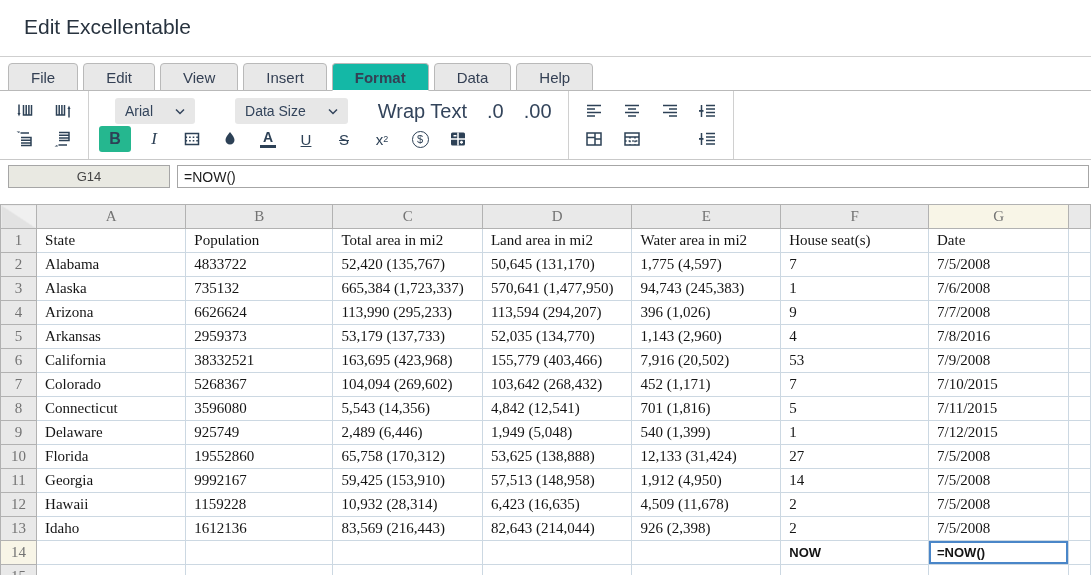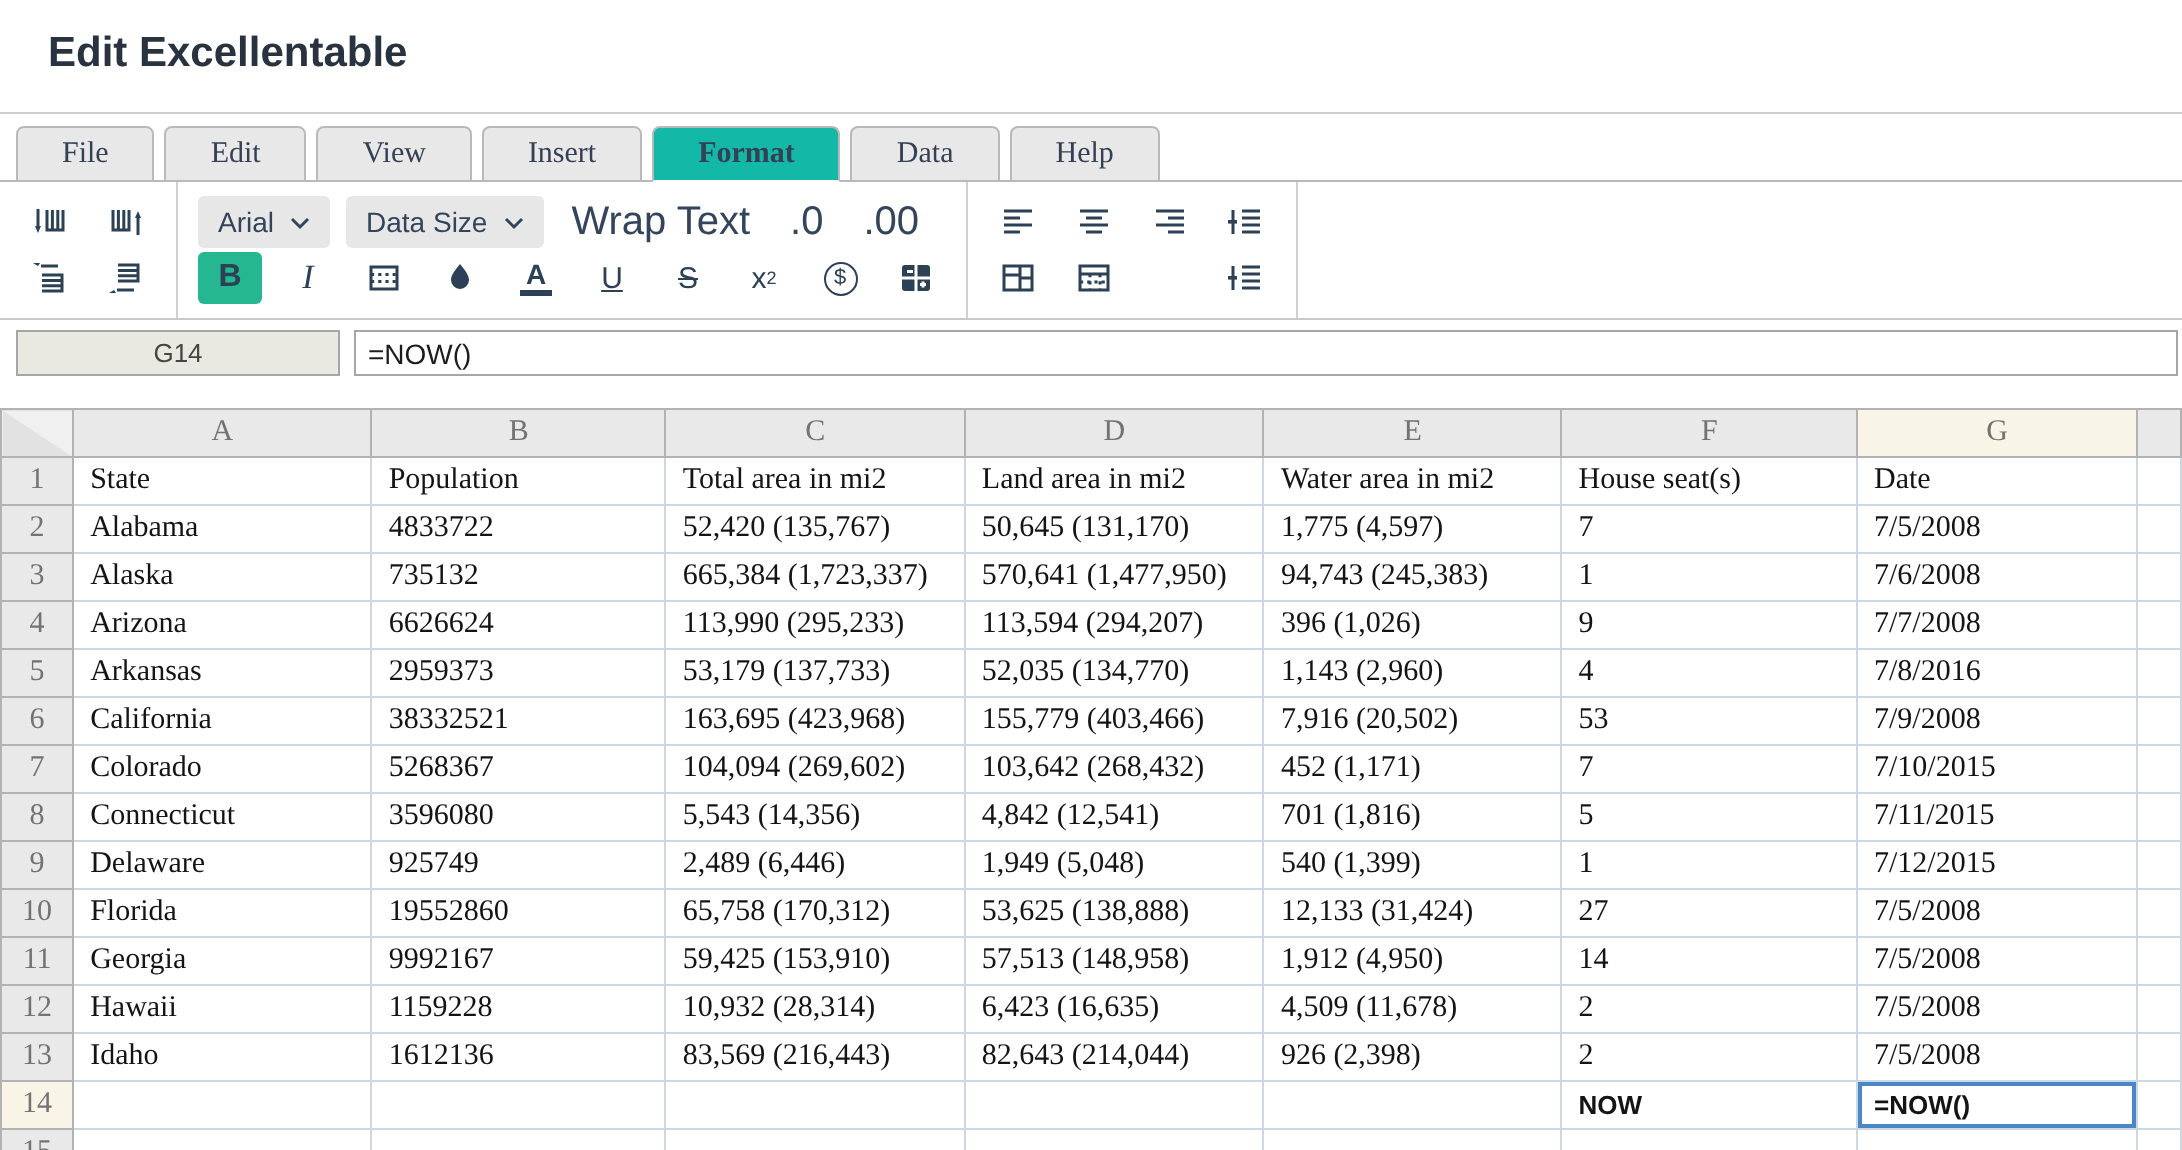--- a/index.html
+++ b/index.html
@@ -3,23 +3,23 @@
 <meta charset="utf-8">
 <style>
   * { box-sizing: border-box; }
   html,body { margin:0; padding:0; }
   body {
     width:1091px; height:575px; overflow:hidden; background:#fff;
     font-family:"Liberation Sans", sans-serif; color:#33445b;
   }
   
   .page-header { height:57px; border-bottom:1px solid #cfcfcf; }
-  .page-title { font-size:21px; font-weight:700; color:#28333f; padding:15px 0 0 24px; margin:0; }
+  .page-title { font-size:21px; font-weight:400; color:#28333f; padding:15px 0 0 24px; margin:0; }
   
-  .tabs { display:flex; gap:5px; padding:6px 0 0 8px; position:relative; z-index:2; margin-bottom:-1px;font-family:Liberation Serif, serif; }
+  .tabs { display:flex; gap:5px; padding:6px 0 0 8px; position:relative; z-index:2; margin-bottom:-1px; }
   .tab {
     background:#e8e8e8; border:1px solid #b9b9b9; border-bottom:1px solid #b9b9b9;
     border-radius:4px 4px 0 0; padding:5px 22px 4px; font-size:15px; color:#344054; cursor:default;
   }
   .tab.active { background:#14b8a6; border-bottom-color:#fff; font-weight:bold; }
   
   .toolbar {
     border-top:1px solid #b9b9b9; border-bottom:1px solid #c9c9c9;
     height:70px; display:flex; align-items:stretch; background:#fff;
   }
@@ -35,21 +35,21 @@
   .btn-under { text-decoration:underline; font-size:15px; }
   .btn-strike { text-decoration:line-through; font-size:15px; }
   .btn-sup sup { font-size:9px; }
   .btn-currency span { border:1.4px solid #2d4156; border-radius:50%; width:17px; height:17px;
     display:flex; align-items:center; justify-content:center; font-size:11px; }
   .btn-textcolor { flex-direction:column; line-height:1; }
   .btn-textcolor .tc-a { font-size:14px; font-weight:bold; }
   .btn-textcolor .tc-bar { width:16px; height:3.5px; background:#2d4156; margin-top:1px; }
   .dd {
     background:#e7e7e7; border-radius:3px; padding:5px 10px; font-size:14px; color:#33445b;
-    display:flex; align-items:center; gap:8px; margin:0 4px; cursor:default;
+    display:flex; align-items:center; gap:22px; margin:0 20px; cursor:default;
   }
   .tb-label { font-size:20px; color:#33445b; padding:0 10px; cursor:default; }
   .ico { width:20px; height:20px; display:block; }
   .ico path, .ico rect { stroke:#2d4156; stroke-width:1.5; fill:none; }
   .ico .f { fill:#2d4156; stroke:none; }
   .ico .w { stroke:#fff; }
   .ico .dash { stroke-dasharray:1.6 2; }
   .spacer28 { width:38px; }
   
   .formula-row { display:flex; align-items:center; gap:7px; padding:5px 2px 16px 8px; }

